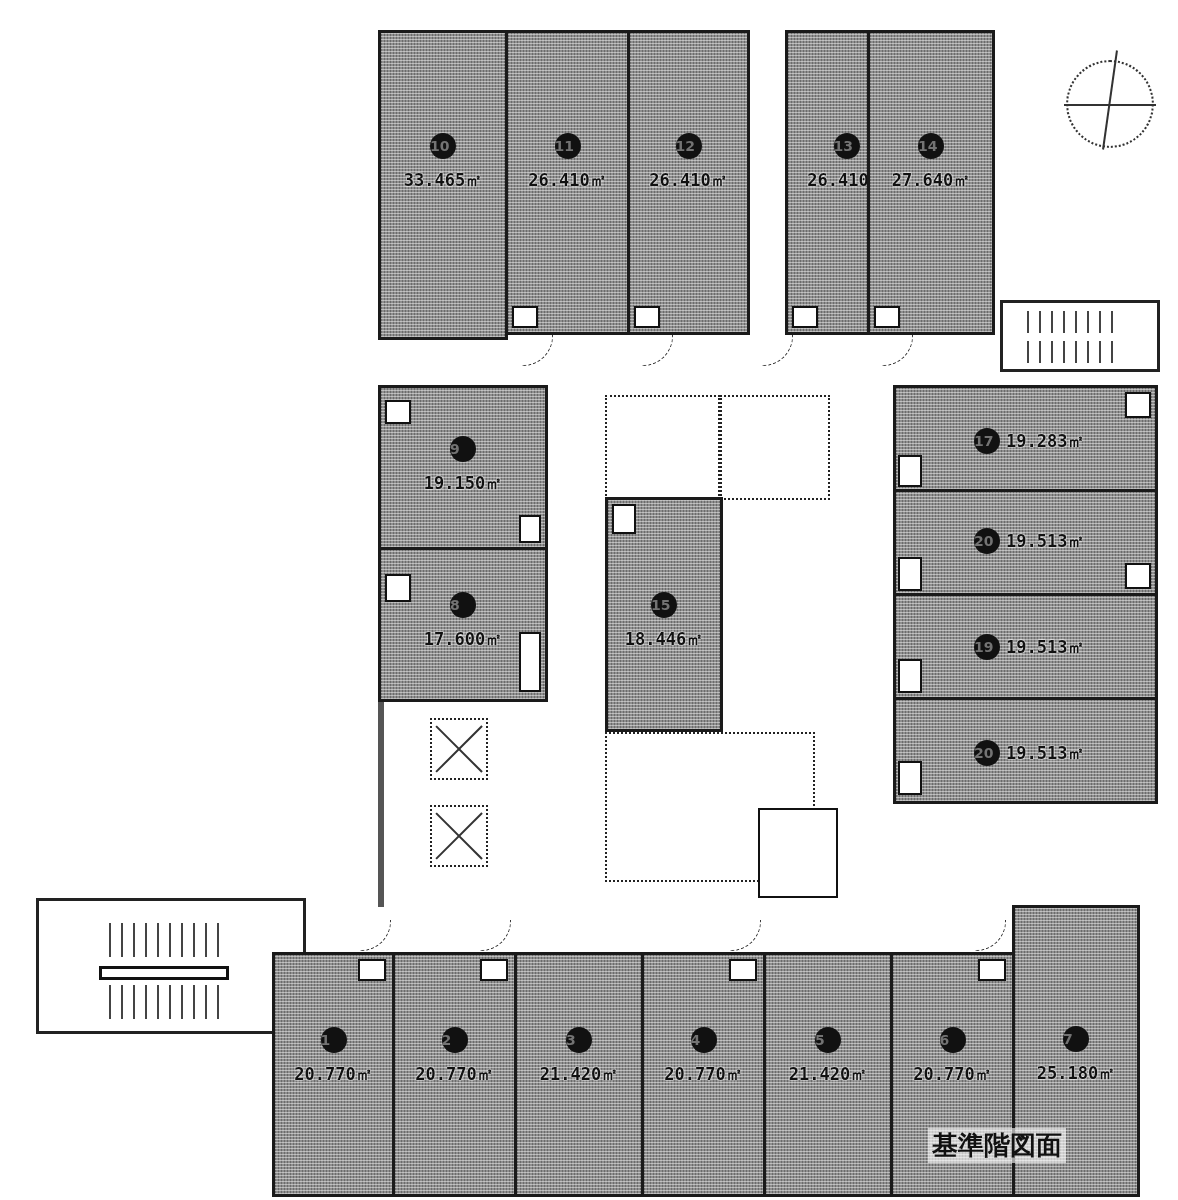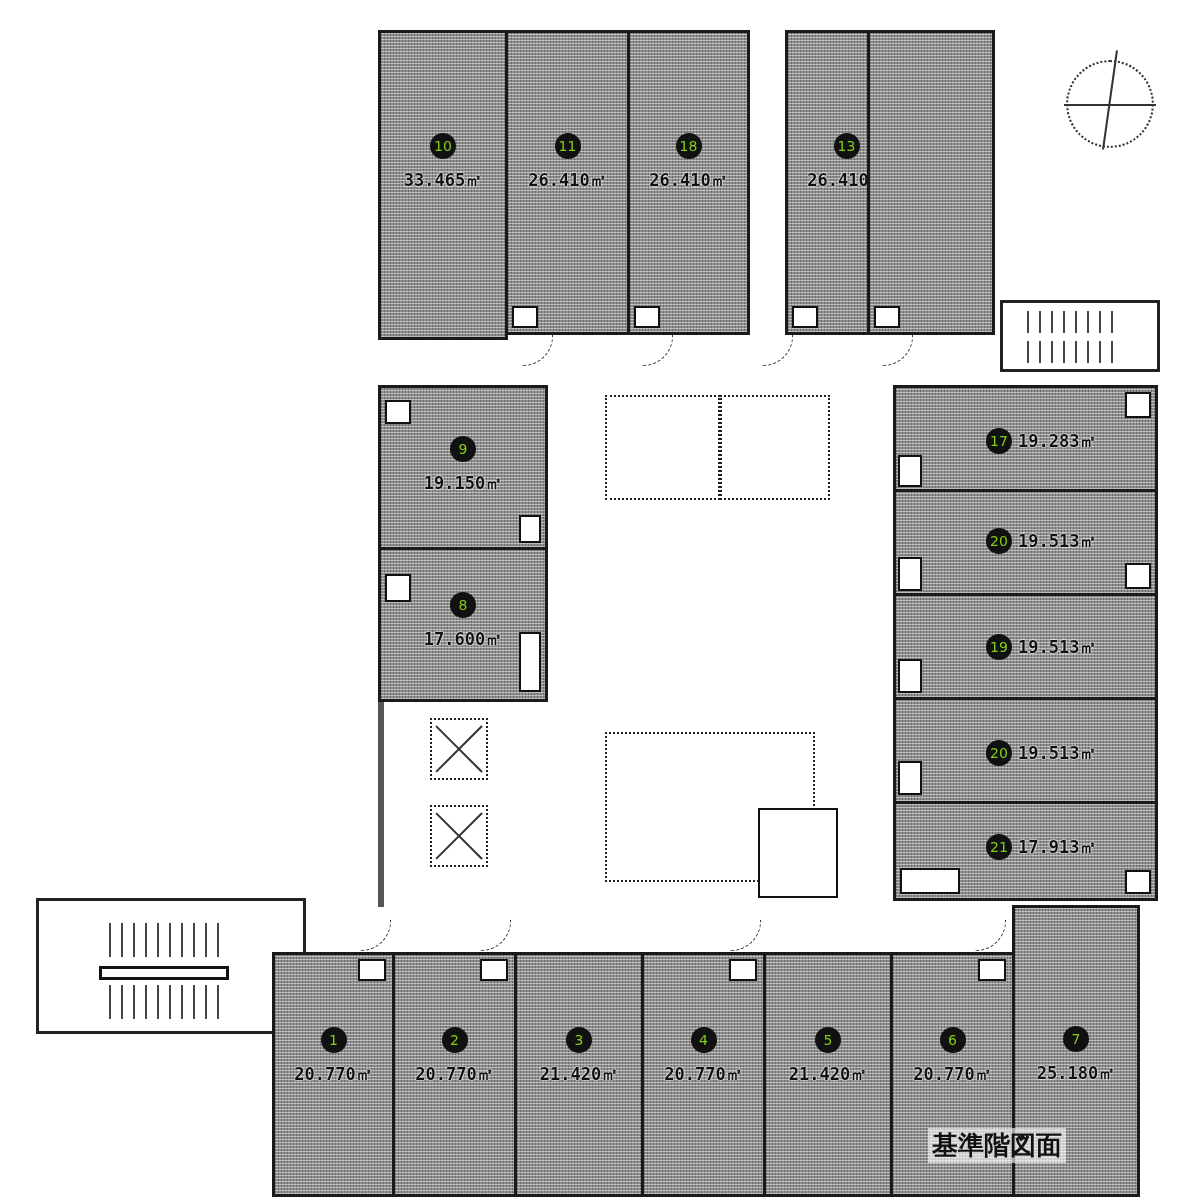--- a/index.html
+++ b/index.html
@@ -4,25 +4,25 @@
 <style>
   html,body{margin:0;padding:0;background:#ffffff;}
   body{width:1178px;height:1200px;position:relative;overflow:hidden;font-family:"DejaVu Sans",sans-serif;}
   #plan{position:absolute;left:0;top:0;width:1178px;height:1200px;}
   .room{position:absolute;box-sizing:border-box;border:3px solid #1a1a1a;
     background-color:#8f8f8f;
     background-image:
       repeating-linear-gradient(0deg, rgba(255,255,255,0.45) 0px, rgba(255,255,255,0.45) 1px, transparent 1px, transparent 3px),
       repeating-linear-gradient(90deg, rgba(0,0,0,0.25) 0px, rgba(0,0,0,0.25) 1px, transparent 1px, transparent 3px);}
   .room .label{position:absolute;left:0;right:0;text-align:center;}
-  .badge{display:inline-block;width:26px;height:26px;border-radius:50%;background:#111;color:#84cc16;
-    font-family:"DejaVu Sans",sans-serif;font-weight:normal;font-size:14px;line-height:26px;text-align:center;}
+  .badge{display:inline-block;width:26px;height:26px;border-radius:50%;background:#111;color:#737373;
+    font-family:"DejaVu Sans",sans-serif;font-weight:bold;font-size:14px;line-height:26px;text-align:left;}
   .area{display:block;margin-top:10px;font-family:"DejaVu Sans Mono",monospace;font-weight:bold;font-size:17px;color:#111;
     text-shadow:0 0 2px #fff,0 0 2px #fff;}
-  .inline-label{position:absolute;display:flex;align-items:center;gap:6px;padding-left:12px;}
+  .inline-label{position:absolute;display:flex;align-items:center;gap:6px;}
   .inline-label .area{margin-top:0;}
   .fixture{position:absolute;box-sizing:border-box;background:#fff;border:2px solid #111;}
   .white{position:absolute;background:#fff;box-sizing:border-box;}
   .dotwall{position:absolute;box-sizing:border-box;border:2px dotted #222;background:#fff;}
   .elev{position:absolute;box-sizing:border-box;border:2px dotted #222;background:#fff;}
   .elev::before,.elev::after{content:"";position:absolute;left:50%;top:50%;width:120%;height:2px;background:#333;transform-origin:center;}
   .elev::before{transform:translate(-50%,-50%) rotate(45deg);}
   .elev::after{transform:translate(-50%,-50%) rotate(-45deg);}
   .stair{position:absolute;box-sizing:border-box;border:3px solid #222;background:#fff;}
   .treads{position:absolute;background-image:repeating-linear-gradient(90deg,#444 0px,#444 2px,transparent 2px,transparent 12px);}
@@ -46,33 +46,37 @@
   </div>
   <div class="room" style="left:505px;top:30px;width:125px;height:305px;">
     <div class="label" style="top:100px;">
       <span class="badge">11</span>
       <span class="area">26.410㎡</span>
     </div>
     <div class="fixture" style="left:4px;bottom:4px;width:26px;height:22px;"></div>
   </div>
   <div class="room" style="left:627px;top:30px;width:123px;height:305px;">
     <div class="label" style="top:100px;">
-      <span class="badge">18</span>
+      <span class="badge">12</span>
       <span class="area">26.410㎡</span>
     </div>
     <div class="fixture" style="left:4px;bottom:4px;width:26px;height:22px;"></div>
   </div>
   <div class="room" style="left:785px;top:30px;width:123px;height:305px;">
     <div class="label" style="top:100px;">
       <span class="badge">13</span>
       <span class="area">26.410㎡</span>
     </div>
     <div class="fixture" style="left:4px;bottom:4px;width:26px;height:22px;"></div>
   </div>
   <div class="room" style="left:867px;top:30px;width:128px;height:305px;">
+    <div class="label" style="top:100px;">
+      <span class="badge">14</span>
+      <span class="area">27.640㎡</span>
+    </div>
     <div class="fixture" style="left:4px;bottom:4px;width:26px;height:22px;"></div>
   </div>
 
   <div class="stair" style="left:1000px;top:300px;width:160px;height:72px;">
     <div class="treads" style="left:24px;top:8px;width:90px;height:22px;"></div>
     <div class="treads" style="left:24px;top:38px;width:90px;height:22px;"></div>
   </div>
 
   <div class="room" style="left:378px;top:385px;width:170px;height:165px;">
     <div class="label" style="top:48px;">
@@ -87,20 +91,27 @@
       <span class="badge">8</span>
       <span class="area">17.600㎡</span>
     </div>
     <div class="fixture" style="left:4px;top:24px;width:26px;height:28px;"></div>
     <div class="fixture" style="right:4px;top:82px;width:22px;height:60px;"></div>
   </div>
 
   <div class="dotwall" style="left:605px;top:395px;width:115px;height:105px;"></div>
   <div class="dotwall" style="left:720px;top:395px;width:110px;height:105px;"></div>
 
+  <div class="room" style="left:605px;top:497px;width:118px;height:235px;">
+    <div class="label" style="top:92px;">
+      <span class="badge">15</span>
+      <span class="area">18.446㎡</span>
+    </div>
+    <div class="fixture" style="left:4px;top:4px;width:24px;height:30px;"></div>
+  </div>
 
   <div class="white" style="left:378px;top:702px;width:115px;height:205px;border-left:6px solid #555;"></div>
   <div class="elev" style="left:430px;top:718px;width:58px;height:62px;"></div>
   <div class="elev" style="left:430px;top:805px;width:58px;height:62px;"></div>
 
   <div class="dotwall" style="left:605px;top:732px;width:210px;height:150px;"></div>
   <div class="fixture" style="left:758px;top:808px;width:80px;height:90px;"></div>
 
   <div class="room" style="left:893px;top:385px;width:265px;height:107px;">
     <div class="inline-label" style="left:78px;top:40px;">
@@ -124,28 +135,20 @@
       <span class="area">19.513㎡</span>
     </div>
     <div class="fixture" style="left:2px;bottom:4px;width:24px;height:34px;"></div>
   </div>
   <div class="room" style="left:893px;top:697px;width:265px;height:107px;">
     <div class="inline-label" style="left:78px;top:40px;">
       <span class="badge">20</span>
       <span class="area">19.513㎡</span>
     </div>
     <div class="fixture" style="left:2px;bottom:6px;width:24px;height:34px;"></div>
-  </div>
-  <div class="room" style="left:893px;top:801px;width:265px;height:100px;">
-    <div class="inline-label" style="left:78px;top:30px;">
-      <span class="badge">21</span>
-      <span class="area">17.913㎡</span>
-    </div>
-    <div class="fixture" style="left:4px;bottom:4px;width:60px;height:26px;"></div>
-    <div class="fixture" style="right:4px;bottom:4px;width:26px;height:24px;"></div>
   </div>
 
   <div class="stair" style="left:36px;top:898px;width:270px;height:136px;">
     <div class="treads" style="left:70px;top:22px;width:115px;height:34px;"></div>
     <div class="fixture" style="left:60px;top:65px;width:130px;height:14px;border-width:3px;"></div>
     <div class="treads" style="left:70px;top:84px;width:115px;height:34px;"></div>
   </div>
 
   <div class="room" style="left:272px;top:952px;width:123px;height:245px;">
     <div class="label" style="top:72px;">

